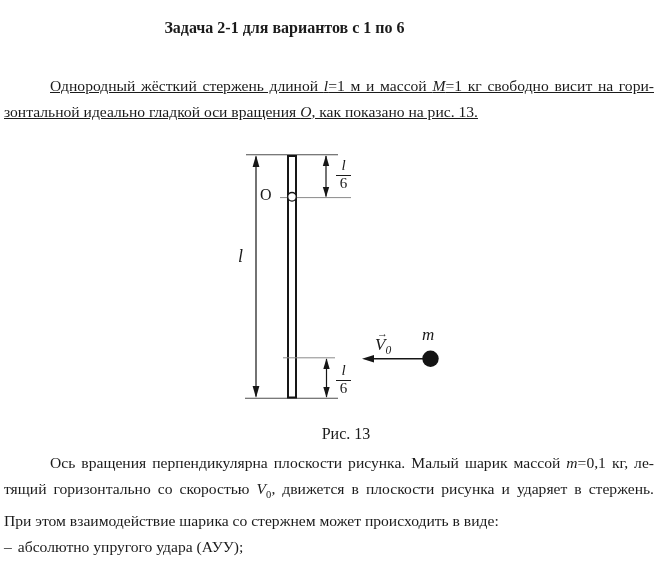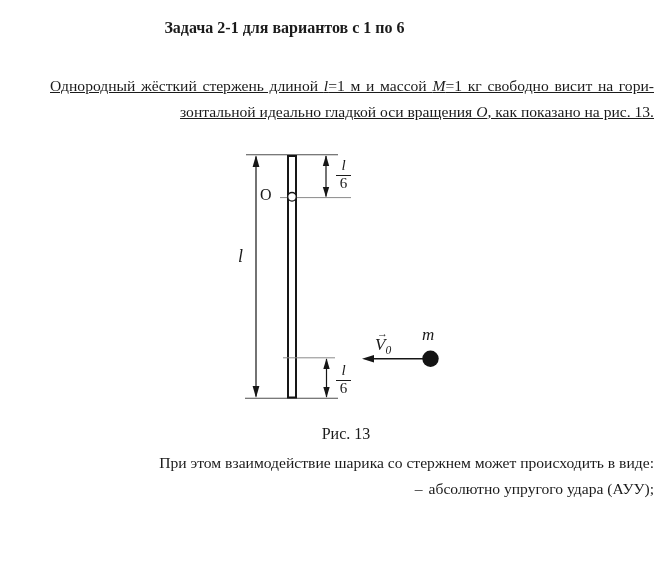--- a/index.html
+++ b/index.html
@@ -5,21 +5,21 @@
   html,body{margin:0;padding:0;background:#ffffff;}
   body{width:666px;height:563px;position:relative;overflow:hidden;
        font-family:"Liberation Serif","DejaVu Serif",serif;color:#1b1b1b;}
   .abs{position:absolute;}
   
   .title{top:17px;left:0;width:569px;text-align:center;font-weight:bold;
          font-size:16px;line-height:22px;}
   .para{width:650px;font-size:15.6px;line-height:26px;}
   #para-intro{left:4px;top:73px;text-decoration:underline;}
   #para-body{left:4px;top:450px;}
-  .line{text-align:right;white-space:normal;}
+  .line{text-align:left;white-space:normal;}
   .line.stretch{text-align:justify;text-align-last:justify;}
   .line.indent{text-indent:46px;}
   sub{font-size:0.68em;}
   .gap{margin-right:6px;}
   
   .fig-label{position:absolute;font-size:16px;line-height:15px;}
   #lbl-pivot{left:260px;top:187px;}
   #lbl-length{left:238px;top:249px;font-style:italic;font-size:18px;}
   .frac{position:absolute;width:15px;text-align:center;font-size:15px;}
   .frac .num{font-style:italic;line-height:19px;border-bottom:1.3px solid #1b1b1b;}
@@ -85,15 +85,17 @@
 </div>
 
 <div class="fig-label" id="lbl-velocity">
   <span class="varrow">→</span><span>V</span><sub>0</sub>
 </div>
 <div class="fig-label" id="lbl-mass">m</div>
 
 <div class="abs caption">Рис. 13</div>
 
 <div class="abs para" id="para-body">
+  <div class="line stretch indent"><span>Ось вращения перпендикулярна плоскости рисунка. Малый шарик массой </span><span style="font-style: italic;">m</span><span>=0,1 кг, ле-</span></div>
+  <div class="line stretch"><span>тящий горизонтально со скоростью </span><span style="font-style: italic;">V</span><sub>0</sub><span>, движется в плоскости рисунка и ударяет в стержень.</span></div>
   <div class="line"><span>При этом взаимодействие шарика со стержнем может происходить в виде:</span></div>
   <div class="line"><span class="gap">–</span><span>абсолютно упругого удара (АУУ);</span></div>
 </div>
 
 </body></html>

